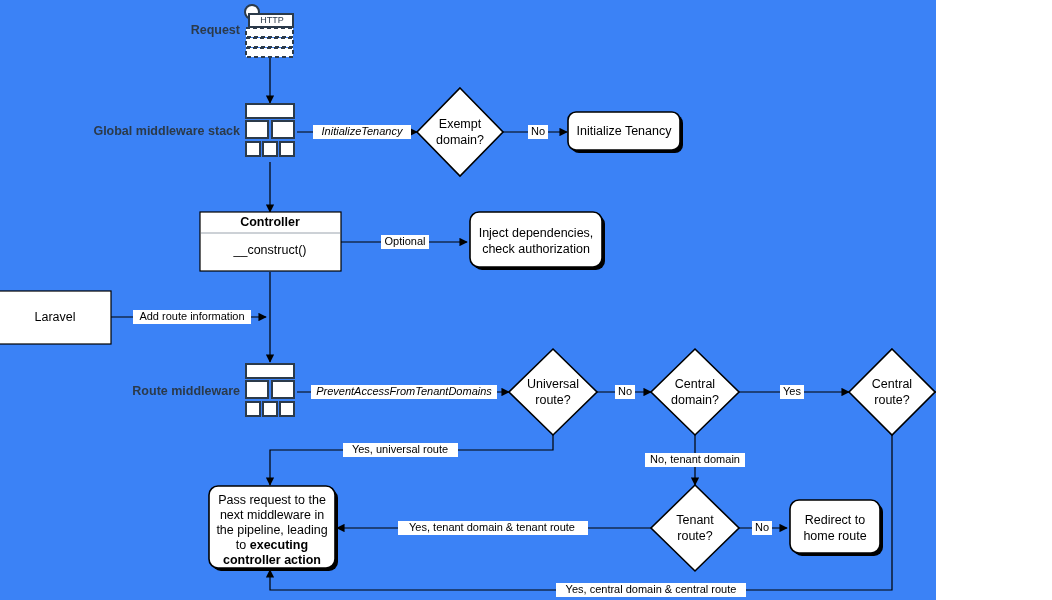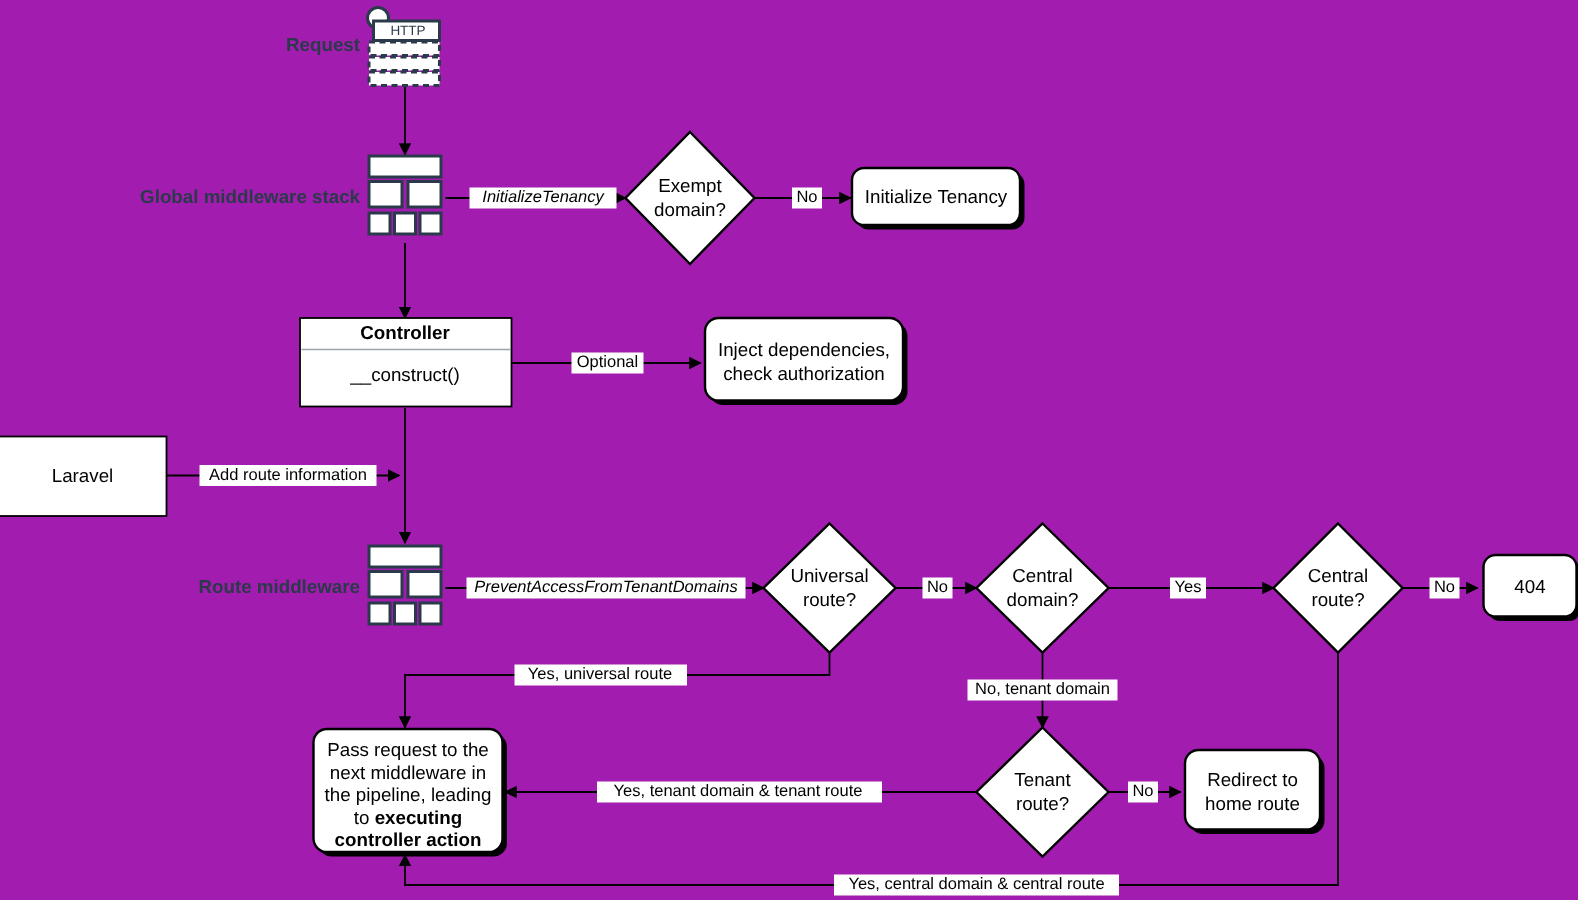--- a/index.html
+++ b/index.html
@@ -2,23 +2,23 @@
 <html><head>
 <meta charset="utf-8">
 <style>
   html, body {
     margin: 0;
     padding: 0;
     background: #ffffff;
   }
   #canvas {
     position: relative;
-    width: 1052px;
+    width: 936px;
     height: 600px;
-    background: #a21caf;
+    background: #3b82f6;
     overflow: hidden;
     font-family: "Liberation Sans", sans-serif;
     text-decoration: underline;
   }
   svg.flow {
     position: absolute;
     top: 0;
     left: 0;
     width: 1052px;
     height: 600px;

